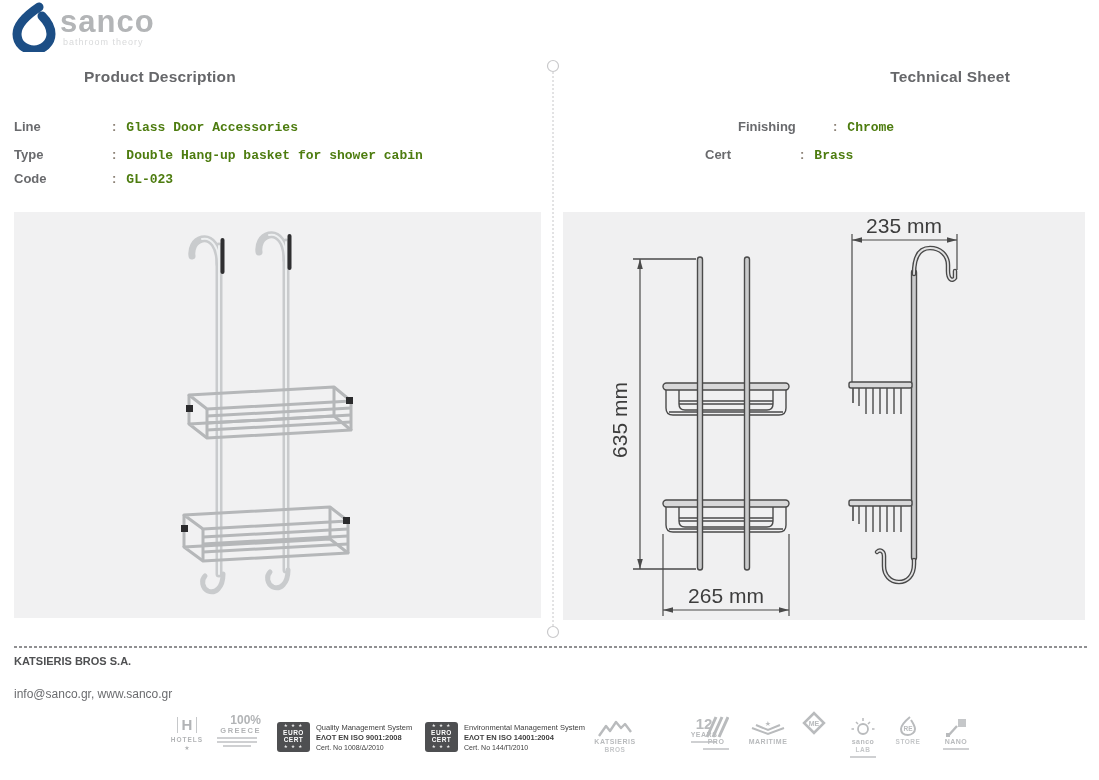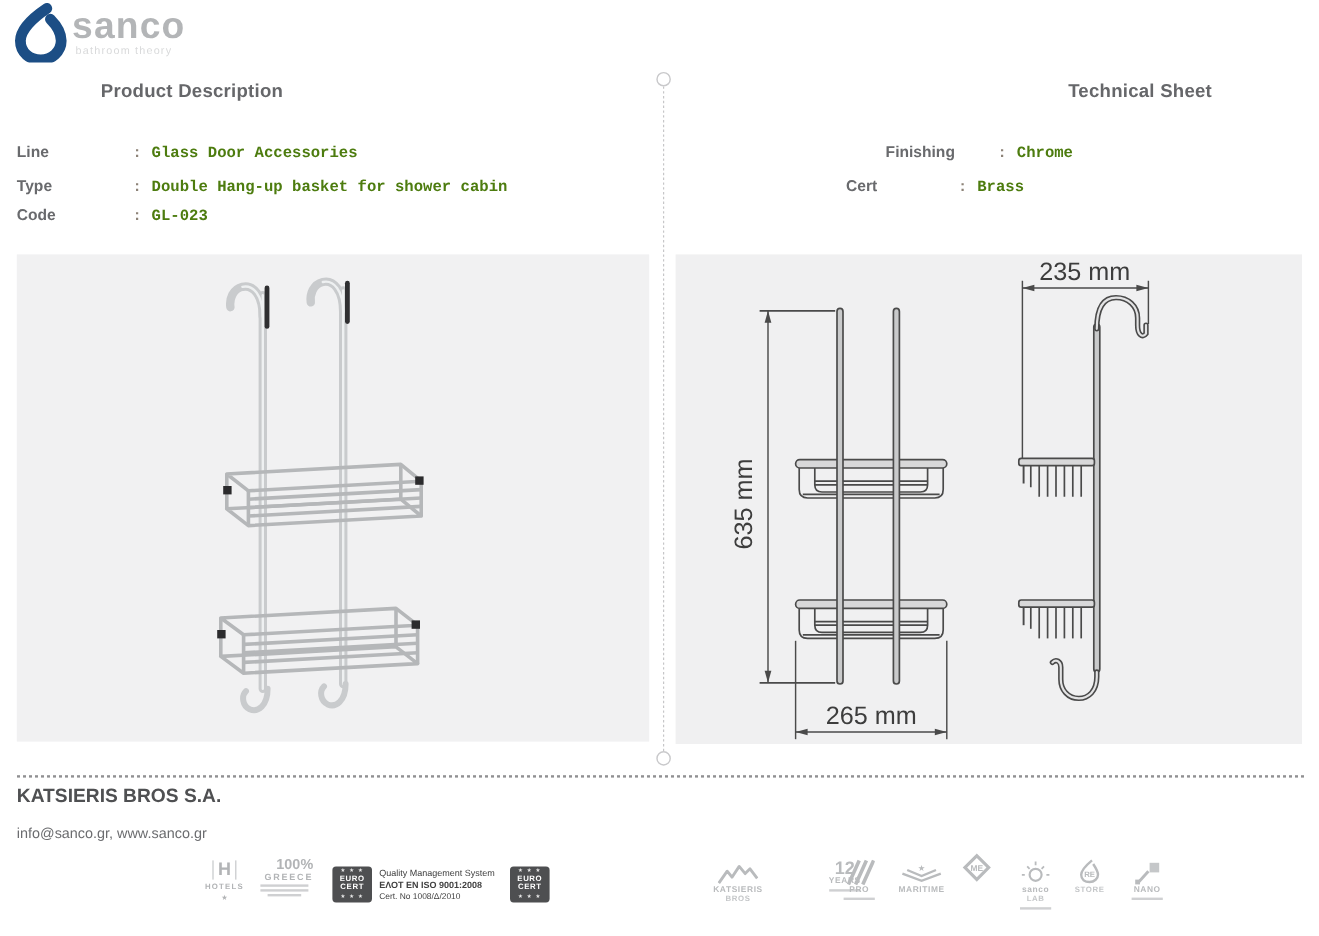--- a/index.html
+++ b/index.html
@@ -36,21 +36,21 @@
   .photo-panel{position:absolute;left:14px;top:212px;width:527px;height:406px;background:#f1f1f2;}
   .drawing-panel{position:absolute;left:563px;top:212px;width:522px;height:408px;background:#f0f0f1;}
   .drawing-panel text{font-family:"Liberation Sans", sans-serif;}
 
   
   .divider{position:absolute;left:544px;top:58px;}
 
   
   .footer-sep{position:absolute;left:14px;top:646px;width:1074px;height:2px;
     background:repeating-linear-gradient(90deg,#909092 0 3px,transparent 3px 5px);}
-  .company{position:absolute;left:14px;top:655px;font-size:16px;font-weight:bold;color:#4f5052;}
+  .company{position:absolute;left:14px;top:655px;font-size:11px;font-weight:bold;color:#4f5052;}
   .address{position:absolute;left:14px;top:671px;font-size:12px;color:#6b6c6f;white-space:nowrap;}
   .address .phones{margin-left:14px;}
   .contact{position:absolute;left:14px;top:687px;font-size:12px;color:#6b6c6f;}
 
   
   .certs{position:absolute;left:0;top:0;width:1099px;height:780px;pointer-events:none;}
   .cert-hotels{position:absolute;left:167px;top:716px;width:40px;text-align:center;color:#b2b4b6;}
   .cert-hotels .glyph{font-size:15px;font-weight:bold;line-height:16px;border-left:1px solid #c6c8ca;border-right:1px solid #c6c8ca;display:inline-block;padding:0 4px;}
   .cert-hotels .name{font-size:6.5px;font-weight:bold;letter-spacing:1px;margin-top:2px;}
   .cert-hotels .star{font-size:6px;margin-top:1px;}
@@ -282,20 +282,25 @@
       <div class="l2">ΕΛΟΤ EN ISO 9001:2008</div>
       <div class="l3">Cert. No 1008/Δ/2010</div>
     </div>
 
     <div class="euro-badge badge-14001">
       <div class="stars">★ ★ ★</div>
       <div class="bt">EURO</div>
       <div class="bt">CERT</div>
       <div class="stars">★ ★ ★</div>
     </div>
+    <div class="cert-text text-14001">
+      <div class="l1">Environmental Management System</div>
+      <div class="l2">ΕΛΟΤ EN ISO 14001:2004</div>
+      <div class="l3">Cert. No 144/Π/2010</div>
+    </div>
 
     <div class="plogo" style="left:592px;">
       <div class="ic">
         <svg width="34" height="20" viewBox="0 0 34 20">
             <path d="M1,18 L8,8 L12,13 L18,4 L23,10 L27,6 L33,14" fill="none" stroke="#b9bbbd" stroke-width="2.4" stroke-linejoin="round"></path>
           </svg>
       </div>
       <div class="t1">KATSIERIS</div>
       <div class="t2">BROS</div>
     </div>

